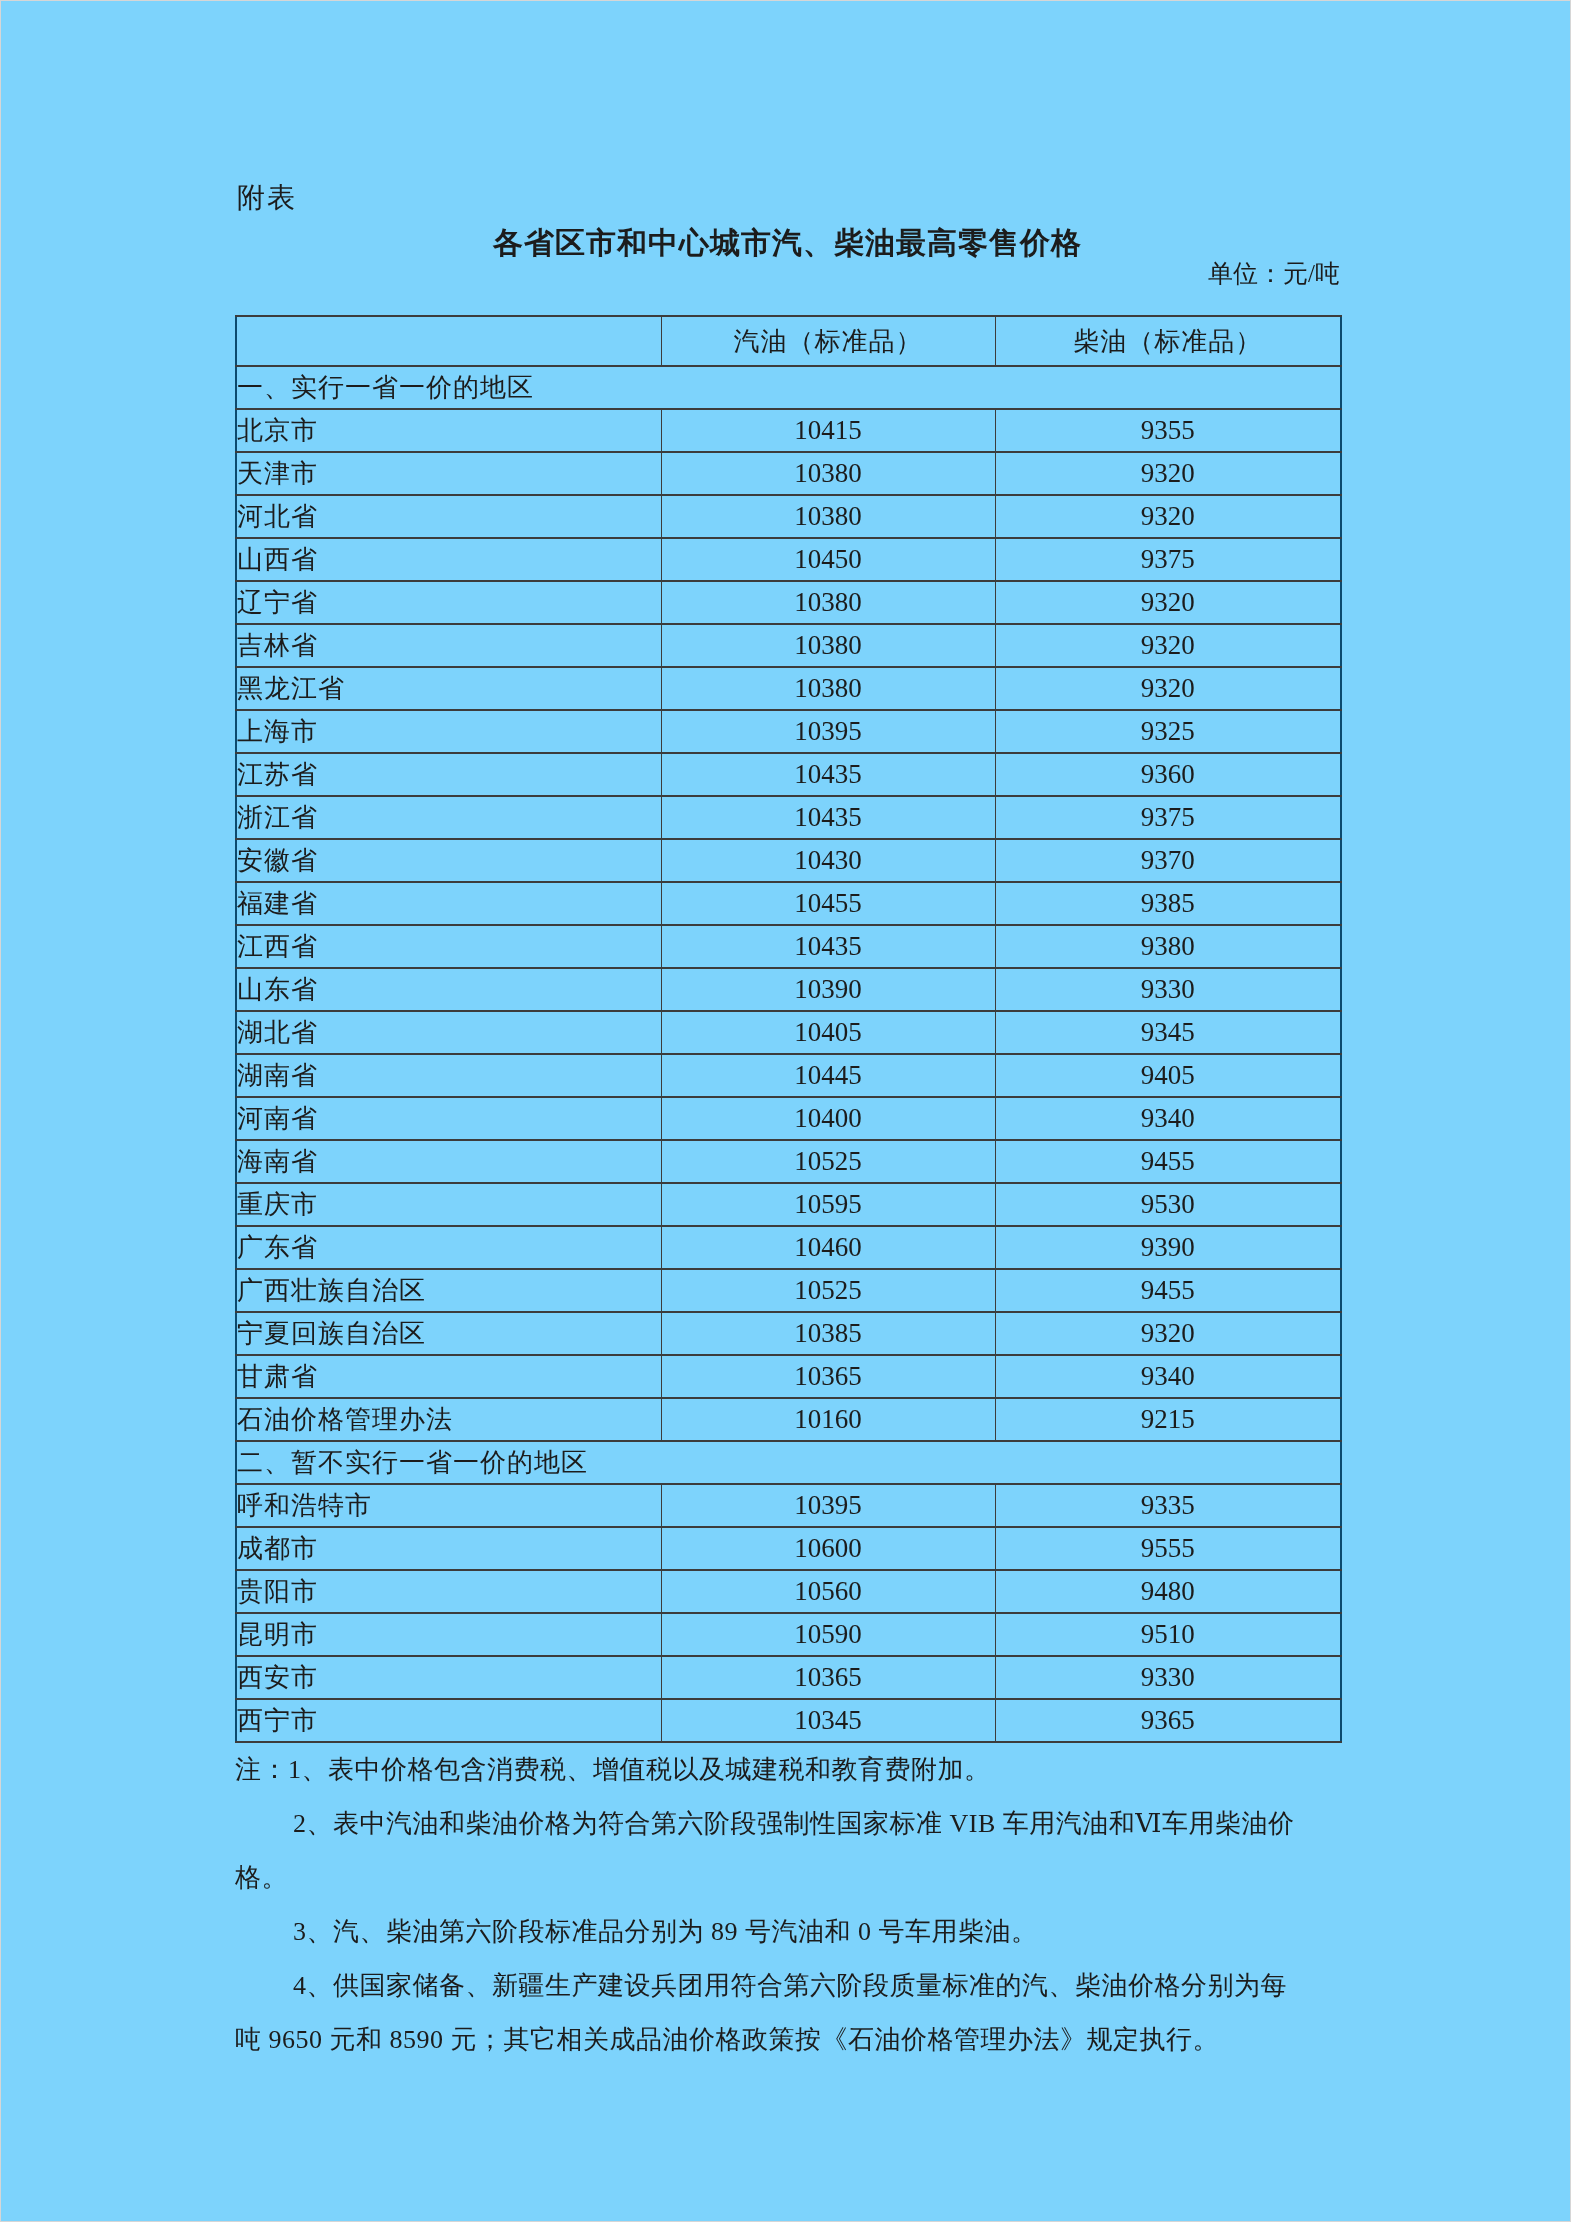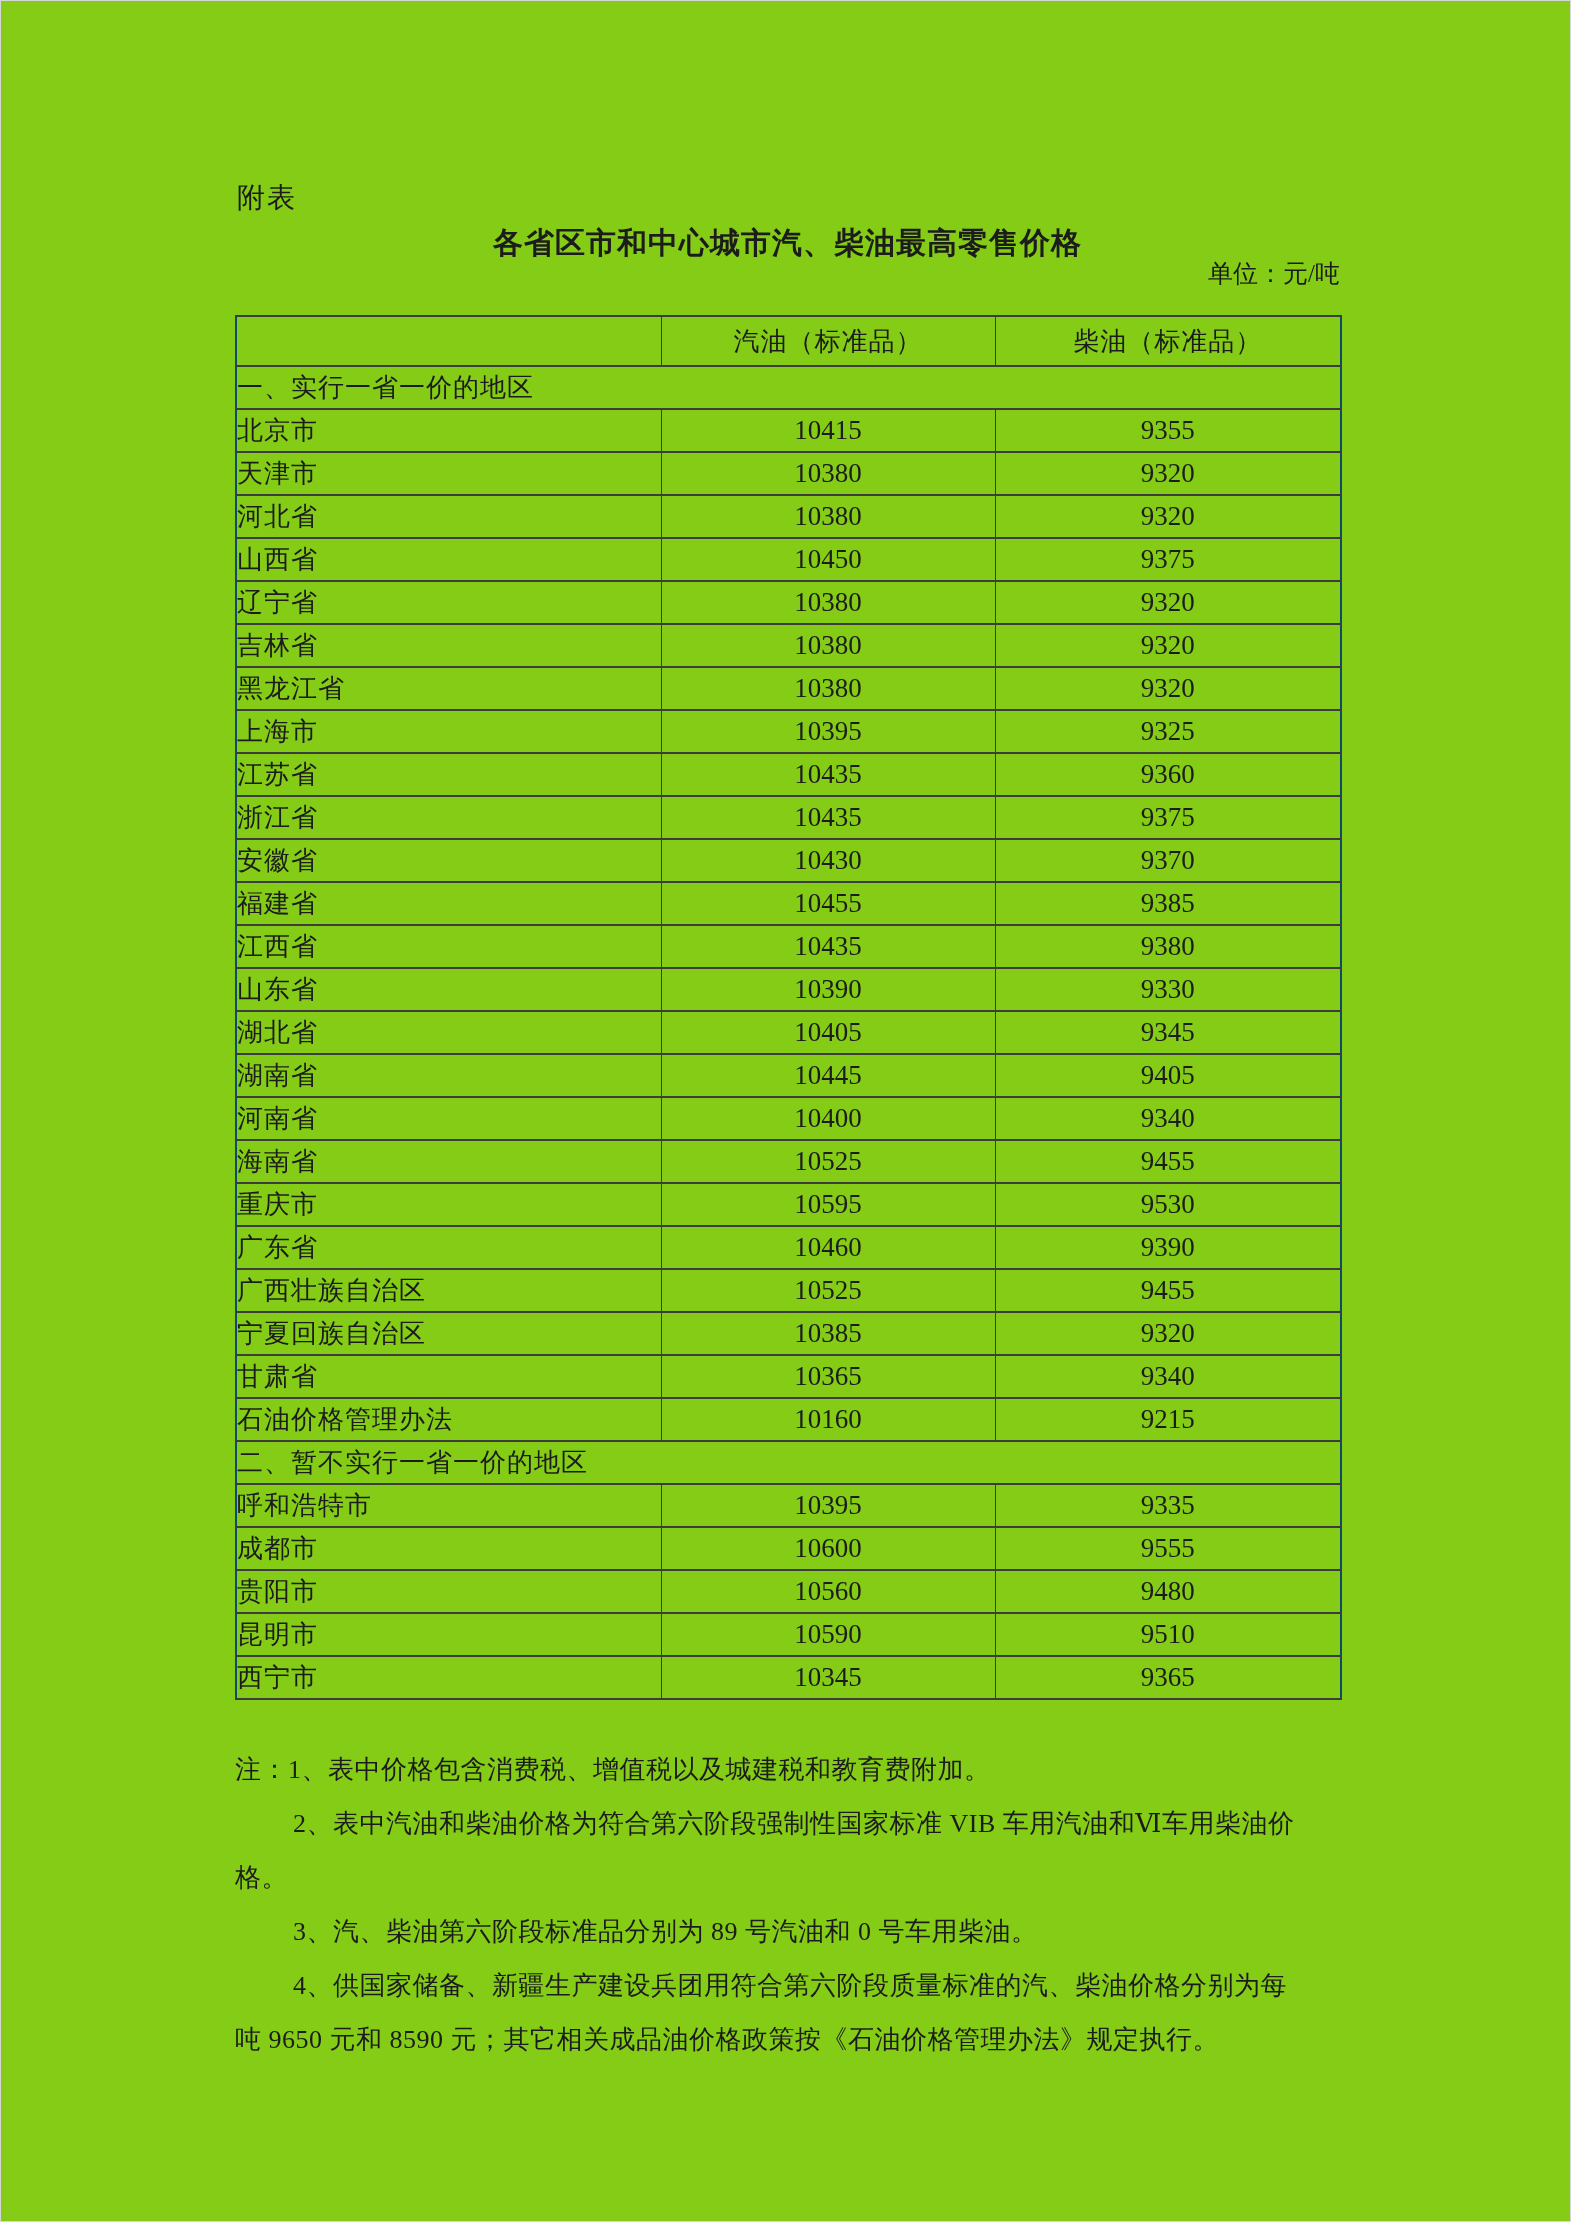--- a/index.html
+++ b/index.html
@@ -3,21 +3,21 @@
 <meta charset="utf-8">
 <style>
   html,body{margin:0;padding:0;background:#ffffff;}
   body{
     width:1571px;height:2222px;position:relative;
     font-family:"Liberation Serif","DejaVu Serif",serif;
     color:#1c1c1c;
   }
   .page{
     position:absolute;left:0;top:0;width:1569px;height:2220px;
-    border:1px solid #d6d6d6;background:#84cc16;
+    border:1px solid #d6d6d6;background:#7dd3fc;
   }
   .annex{
     position:absolute;left:236px;top:178px;
     font-size:28px;letter-spacing:2px;
   }
   .title{
     position:absolute;left:234px;top:222px;width:1105px;
     text-align:center;
     font-family:"Liberation Sans","DejaVu Sans",sans-serif;
     font-weight:bold;font-size:30px;letter-spacing:1px;
@@ -217,20 +217,25 @@
           <td class="region">贵阳市</td>
           <td class="num">10560</td>
           <td class="num">9480</td>
         </tr>
         <tr class="row">
           <td class="region">昆明市</td>
           <td class="num">10590</td>
           <td class="num">9510</td>
         </tr>
         <tr class="row">
+          <td class="region">西安市</td>
+          <td class="num">10365</td>
+          <td class="num">9330</td>
+        </tr>
+        <tr class="row">
           <td class="region">西宁市</td>
           <td class="num">10345</td>
           <td class="num">9365</td>
         </tr>
       </tbody>
   </table>
 
   <div class="notes">
       <div class="note-line">注：1、表中价格包含消费税、增值税以及城建税和教育费附加。</div>
       <div class="note-line ind">2、表中汽油和柴油价格为符合第六阶段强制性国家标准 VIB 车用汽油和Ⅵ车用柴油价</div>

